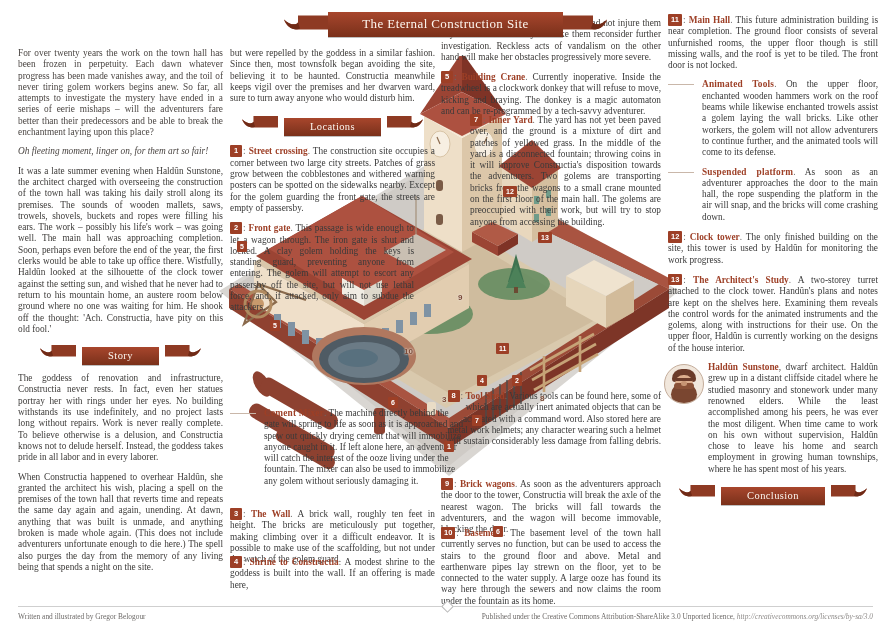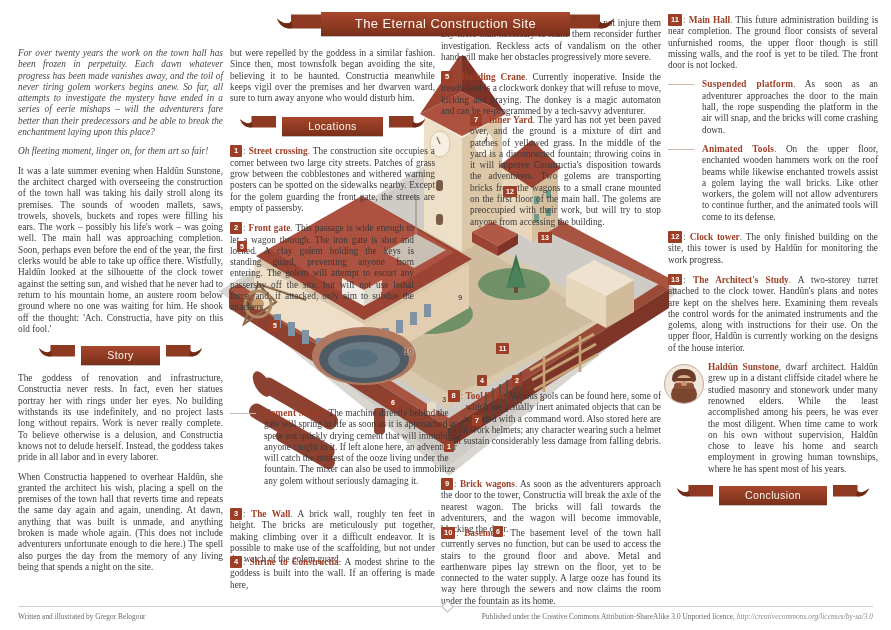--- a/index.html
+++ b/index.html
@@ -13,42 +13,42 @@
   .page{position:relative;width:891px;height:630px;}
 
   
   .banner{position:relative;text-align:center;margin:0 auto;}
   .banner .ribbon{
     position:relative;display:inline-block;
     background:linear-gradient(180deg,#a8462c 0%,#8e3a23 55%,#7a3019 100%);
     color:#fdf6ef;
     padding:3px 26px 4px 26px;
     font-size:10.5px;letter-spacing:.4px;
-    font-family:Liberation Sans, sans-serif;
+    font-family:Liberation Serif, serif;
     box-shadow:0 1px 0 rgba(0,0,0,.25);
     z-index:3;
   }
   .banner .ribbon.big{font-size:13px;padding:4px 34px 5px 34px;}
   .banner .tail{
     position:absolute;top:50%;width:44px;height:20px;z-index:1;
   }
   .banner .tail svg{display:block;}
   .banner .tail.left{right:100%;transform:translateY(-58%);}
   .banner .tail.right{left:100%;transform:translateY(-58%) scaleX(-1);}
   .bwrap{position:relative;display:inline-block;}
 
   
   .col{position:absolute;top:0;}
   .col p{
     margin:0 0 8px 0;
     font-size:9.3px;line-height:11.3px;
     text-align:justify;
     color:#3d3b39;
   }
-  .col p.intro{font-style:italic;color:#4a4542;}
+  .col p.intro{color:#4a4542;}
   .col p.quote{font-style:italic;color:#4a4542;text-align:left;}
 
   .col1{left:18px;width:205px;}
   .col2{left:230px;width:205px;}
   .col3{left:441px;width:220px;}
   .col4{left:668px;width:210px;}
 
   
   .loc{margin:0 0 8px 0;font-size:9.3px;line-height:11.3px;text-align:justify;}
   .num{
@@ -384,26 +384,26 @@
   </div>
 
   <div class="col col4" style="top:14px;">
 
     <div class="loc">
       <span class="num">11</span><span class="colon">: </span><span class="locname">Main Hall</span><span class="colon">. </span><span>This future administration building is near completion. The ground floor consists of several unfurnished rooms, the upper floor though is still missing walls, and the roof is yet to be tiled. The front door is not locked.</span>
     </div>
 
     <div class="sub">
       <span class="lead"></span>
-      <span class="subname">Suspended platform</span><span class="colon">. </span><span>As soon as an adventurer approaches the door to the main hall, the rope suspending the platform in the air will snap, and the bricks will come crashing down.</span>
+      <span class="subname">Animated Tools</span><span class="colon">. </span><span>On the upper floor, enchanted wooden hammers work on the roof beams while likewise enchanted trowels assist a golem laying the wall bricks. Like other workers, the golem will not allow adventurers to continue further, and the animated tools will come to its defense.</span>
     </div>
 
     <div class="sub">
       <span class="lead"></span>
-      <span class="subname">Animated Tools</span><span class="colon">. </span><span>On the upper floor, enchanted wooden hammers work on the roof beams while likewise enchanted trowels assist a golem laying the wall bricks. Like other workers, the golem will not allow adventurers to continue further, and the animated tools will come to its defense.</span>
+      <span class="subname">Suspended platform</span><span class="colon">. </span><span>As soon as an adventurer approaches the door to the main hall, the rope suspending the platform in the air will snap, and the bricks will come crashing down.</span>
     </div>
 
     <div class="loc">
       <span class="num">12</span><span class="colon">: </span><span class="locname">Clock tower</span><span class="colon">. </span><span>The only finished building on the site, this tower is used by Haldûn for monitoring the work progress.</span>
     </div>
 
 
     <div class="loc">
       <span class="num">13</span><span class="colon">: </span><span class="locname">The Architect's Study</span><span class="colon">. </span><span>A two-storey turret attached to the clock tower. Handûn's plans and notes are kept on the shelves here. Examining them reveals the control words for the animated instruments and the golems, along with instructions for their use. On the upper floor, Haldûn is currently working on the designs of the house interior.</span>
     </div>

